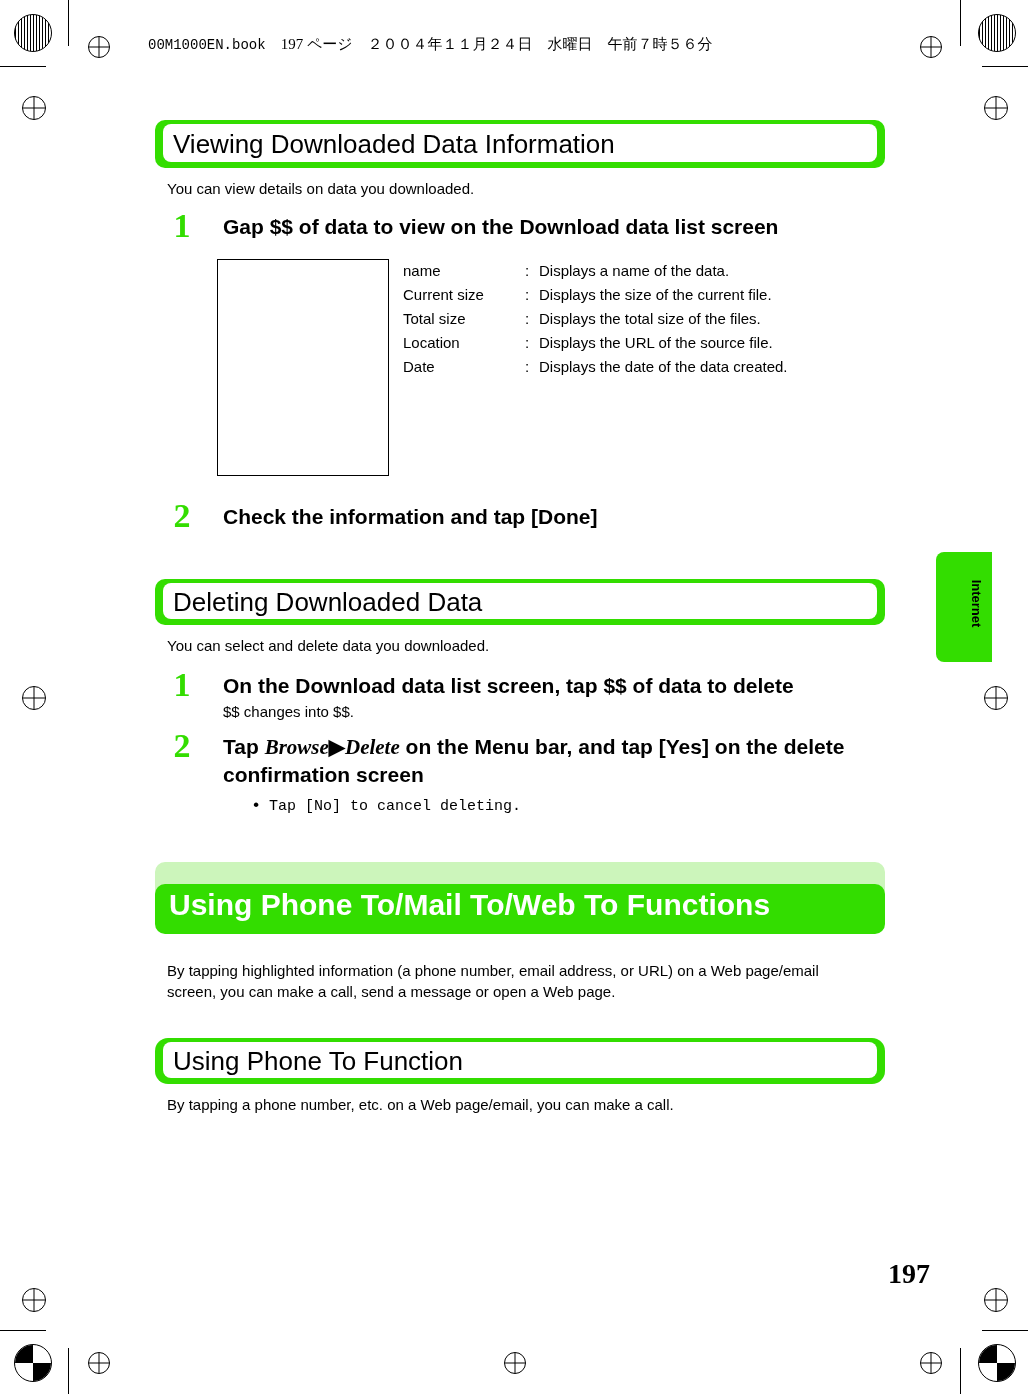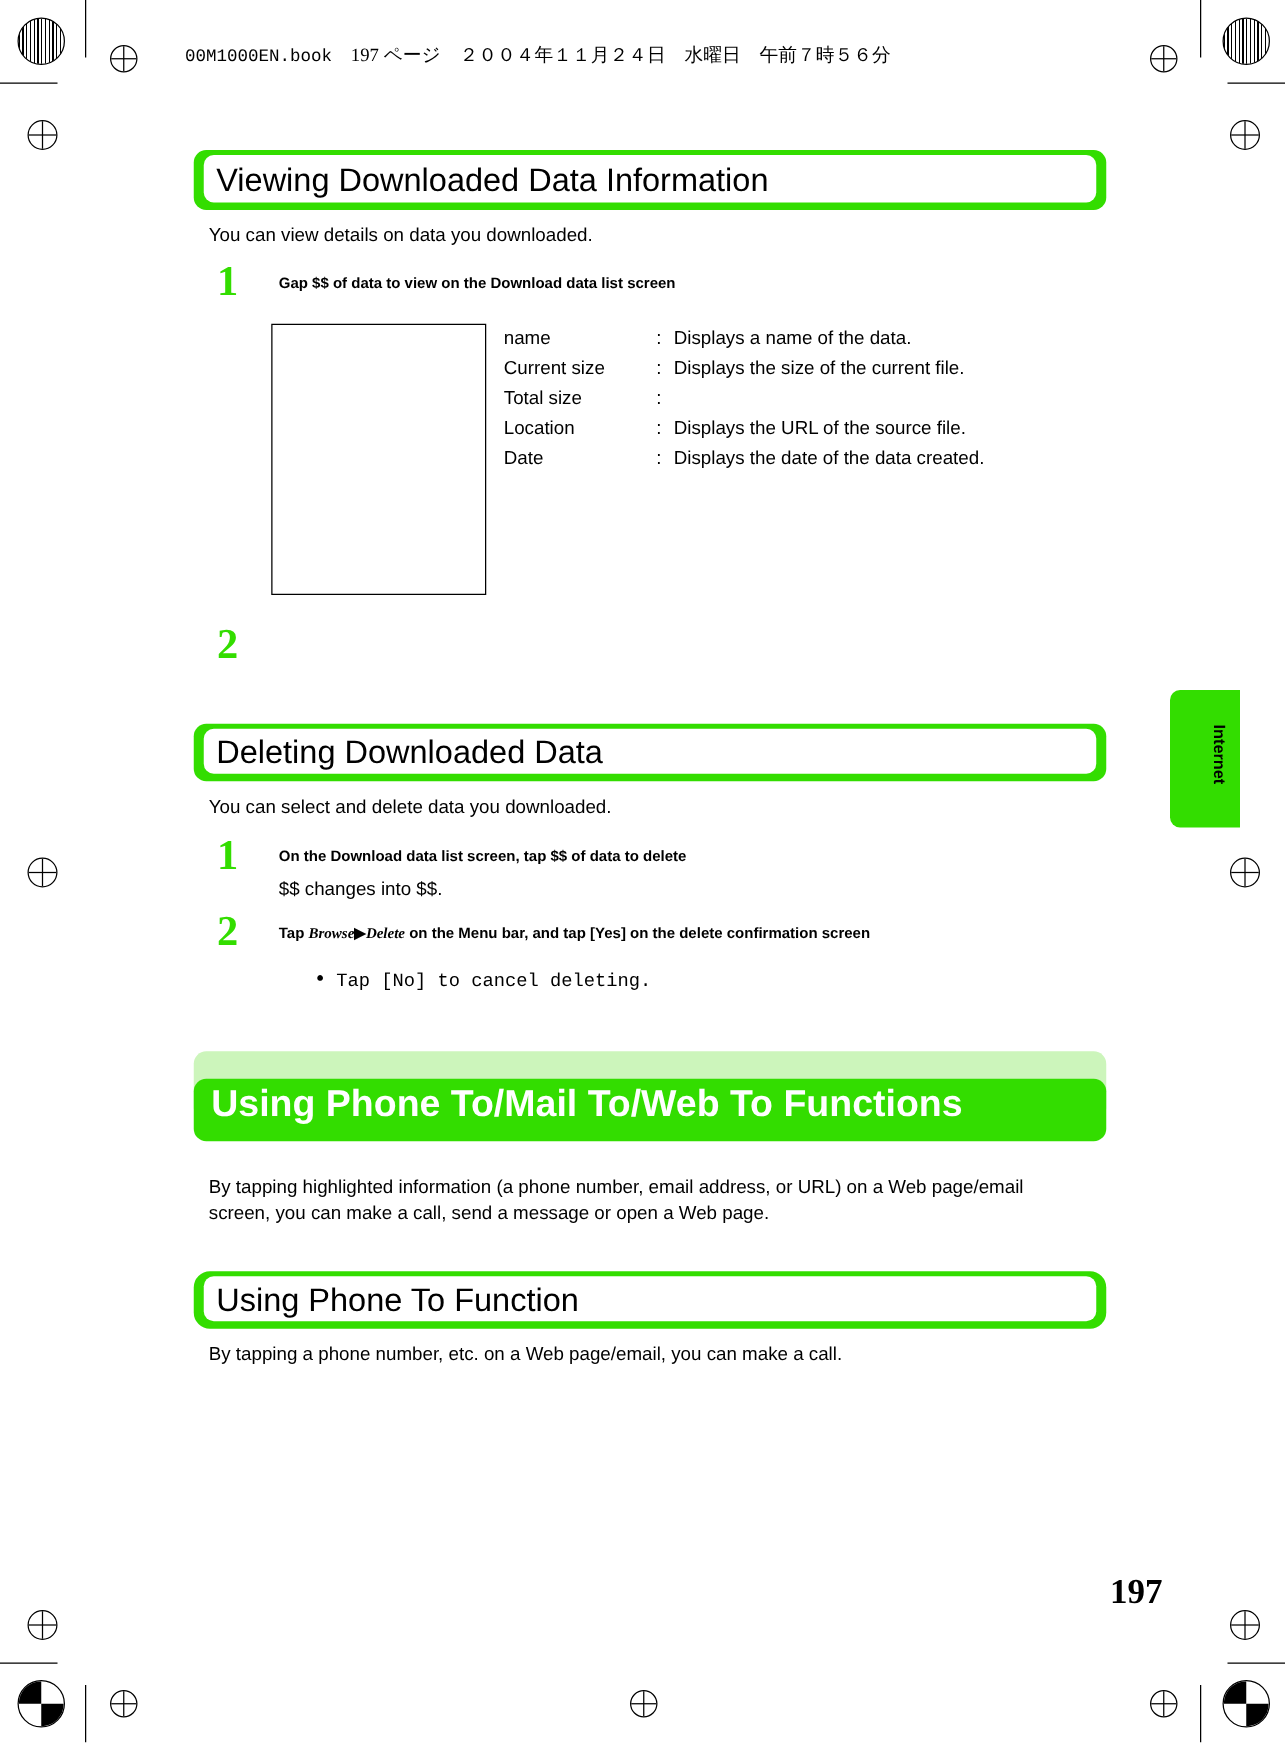--- a/index.html
+++ b/index.html
@@ -160,21 +160,21 @@
     top: -4px;
     width: 26px;
     text-align: center;
     font-family: "Liberation Serif", serif;
     font-size: 34px;
     font-weight: bold;
     color: #33dd00;
     line-height: 34px;
   }
   .step .step-title {
-    font-size: 12px;
+    font-size: 21px;
     font-weight: bold;
     line-height: 27px;
   }
   .step .step-title .italic {
     font-family: "Liberation Serif", serif;
     font-style: italic;
     font-weight: bold;
   }
   .step .step-sub {
     font-size: 15px;
@@ -333,36 +333,38 @@
         <div class="v">Displays a name of the data.</div>
       </div>
       <div class="row">
         <div class="k">Current size</div>
         <div class="c">:</div>
         <div class="v">Displays the size of the current file.</div>
       </div>
       <div class="row">
         <div class="k">Total size</div>
         <div class="c">:</div>
+        <div class="v">Displays the total size of the files.</div>
       </div>
       <div class="row">
         <div class="k">Location</div>
         <div class="c">:</div>
         <div class="v">Displays the URL of the source file.</div>
       </div>
       <div class="row">
         <div class="k">Date</div>
         <div class="c">:</div>
         <div class="v">Displays the date of the data created.</div>
       </div>
     </div>
   </div>
 
   <div class="step" style="margin-top:22px;">
     <div class="num">2</div>
+    <div class="step-title">Check the information and tap [Done]</div>
   </div>
 
   <div class="green-bar h2" style="margin-top:42px;">
     <div class="inner"></div>
     <div class="title">Deleting Downloaded Data</div>
   </div>
   <p class="body">You can select and delete data you downloaded.</p>
 
   <div class="step" style="margin-top:16px;">
     <div class="num">1</div>

